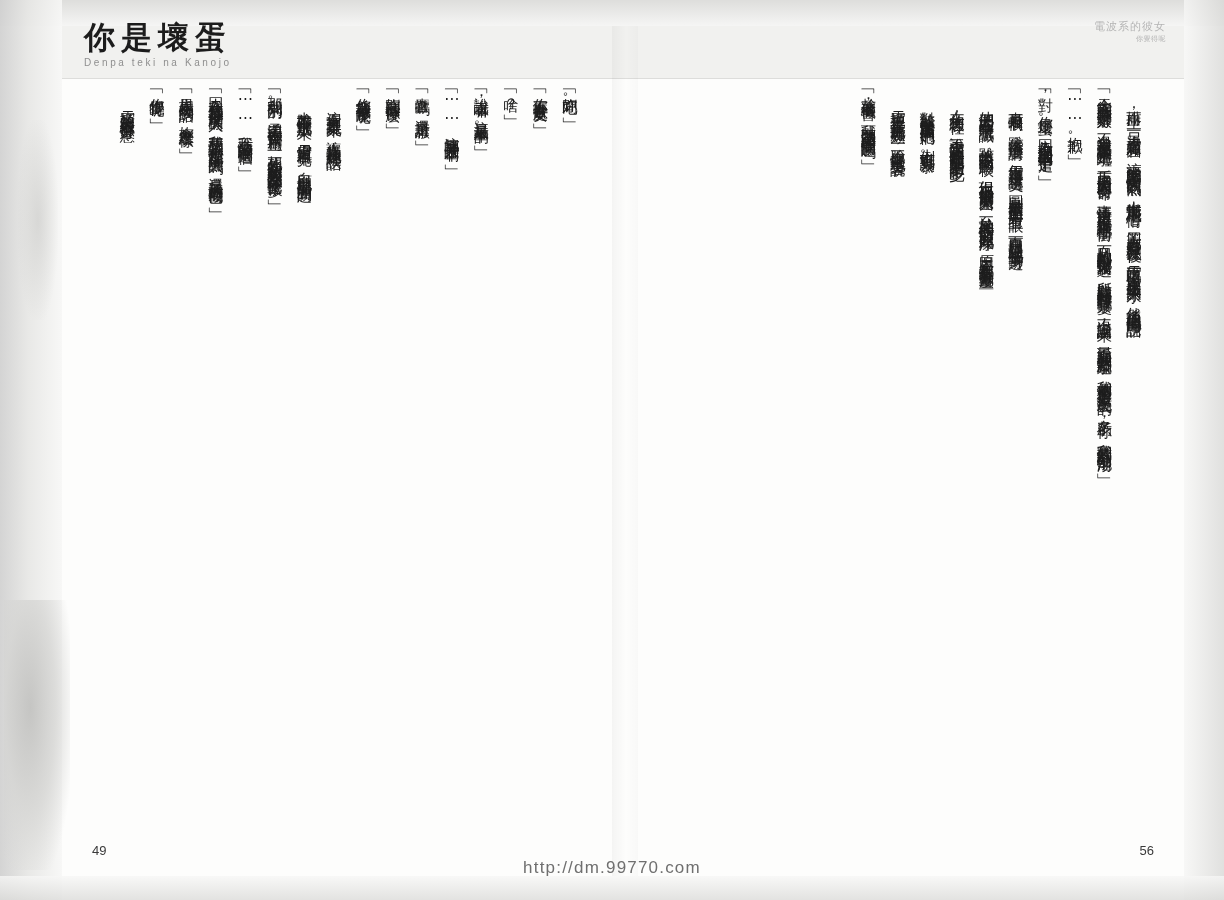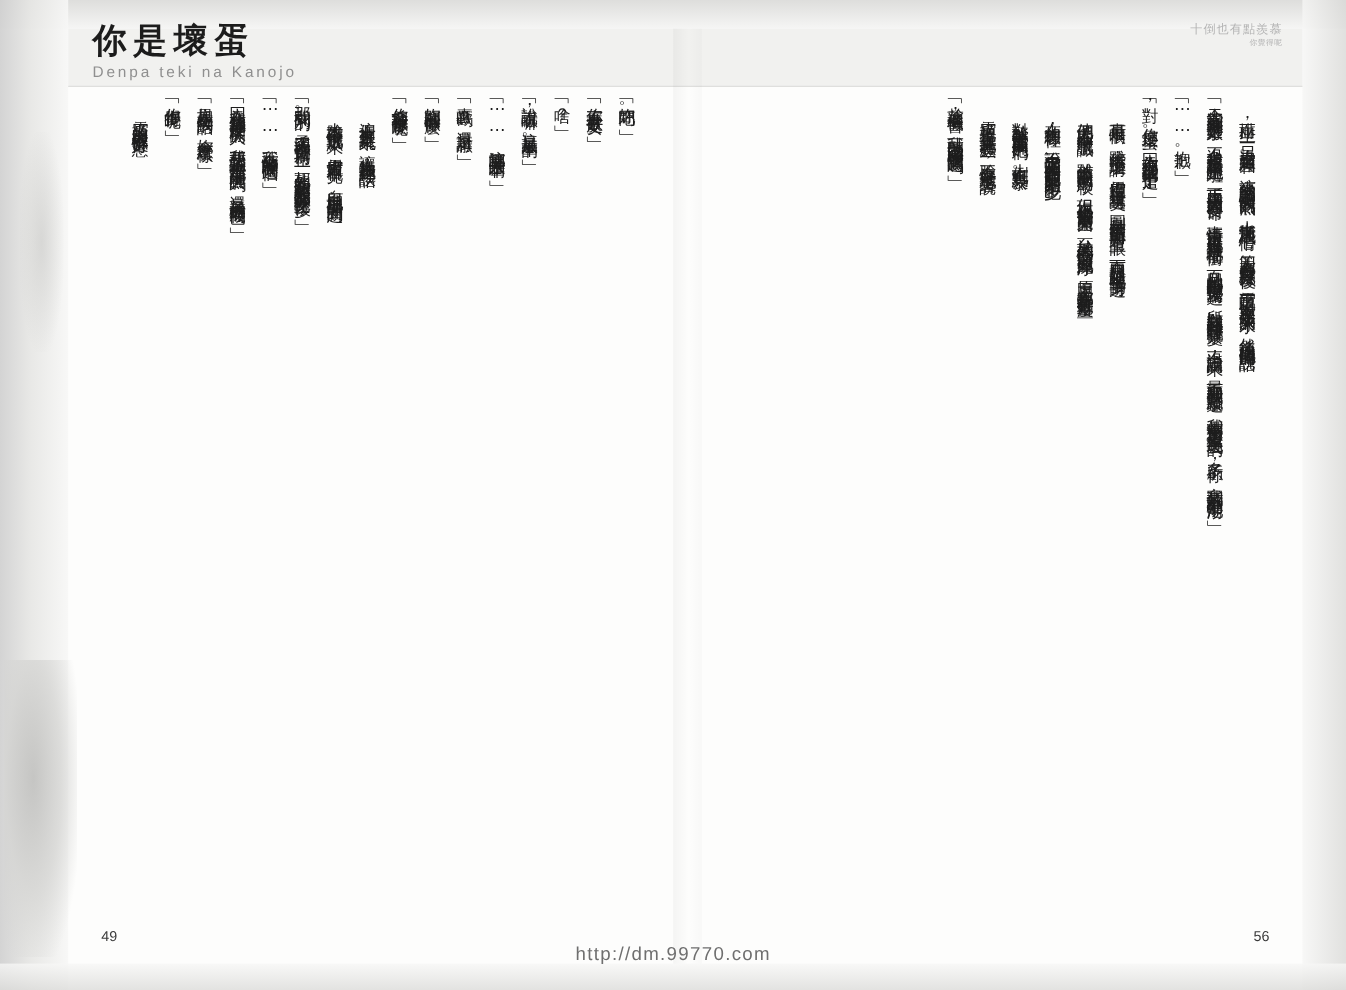--- a/index.html
+++ b/index.html
@@ -89,21 +89,21 @@
     font-family: "DejaVu Sans", "Liberation Sans", sans-serif;
     font-size: 31px;
     font-weight: bold;
     letter-spacing: 6px;
     line-height: 38px;
     color: #1c1c1c;
     white-space: nowrap;
   }
   .logo-sub {
     font-family: "Liberation Sans", sans-serif;
-    font-size: 14px;
+    font-size: 10px;
     letter-spacing: 2.6px;
     color: #8f8f8f;
     margin-top: 1px;
     white-space: nowrap;
   }
 
   
   .corner-mark {
     position: absolute;
     right: 58px;
@@ -204,21 +204,21 @@
   <div class="scan-blotch2"></div>
   <div class="header-band"></div>
   <div class="gutter"></div>
 
   <div class="logo">
     <div class="logo-title">你是壞蛋</div>
     <div class="logo-sub">Denpa teki na Kanojo</div>
   </div>
 
   <div class="corner-mark">
-    <div class="cm-main">十倒也有點羨慕</div>
+    <div class="cm-main">電波系的彼女</div>
     <div class="cm-sub">你覺得呢</div>
   </div>
 
   <div class="text-body" id="page-right-text">
       <p>排而坐，另一邊是雪姬和圓。涼爽的空調驅走了體內的熱氣，十也漸漸地穩下心情。等四人都各自點完餐以後，雪姬喝了一口女服務生端來的冰水，然後連珠砲似的開口說話：</p>
       <p class="noindent">「今天能遇到你真的是太好了。不過我是沒想過要阻止她啦。反正雨這個人頑固得要命，事情決定以後就是一直線地往前衝，而且她的判斷也從來沒錯過，所以我和圓就暫時靜觀其變了。不過話說回來，最近雨和我們有點疏遠了。我們本來預定暑假要一起去玩的，多虧了你，害我們的計劃全部泡湯。」</p>
       <p class="noindent">「……抱歉。」</p>
       <p class="noindent">「對，你是壞蛋。因為你把雨從我們手中搶走了。」</p>
       <p>真是可恨啊！雖然嘴上這麼講，但雪姬卻是邊說邊笑，圓則是依舊不願正面對十看上一眼。而雨只是靜靜地坐在十的身邊。</p>
       <p>他們三人在國中時就認識了，雖然高中唸不同的學校，但現在仍然會偶爾出來見面。至於她們的交情之所以如此深厚，原因是三人都非常喜歡動漫畫。</p>

